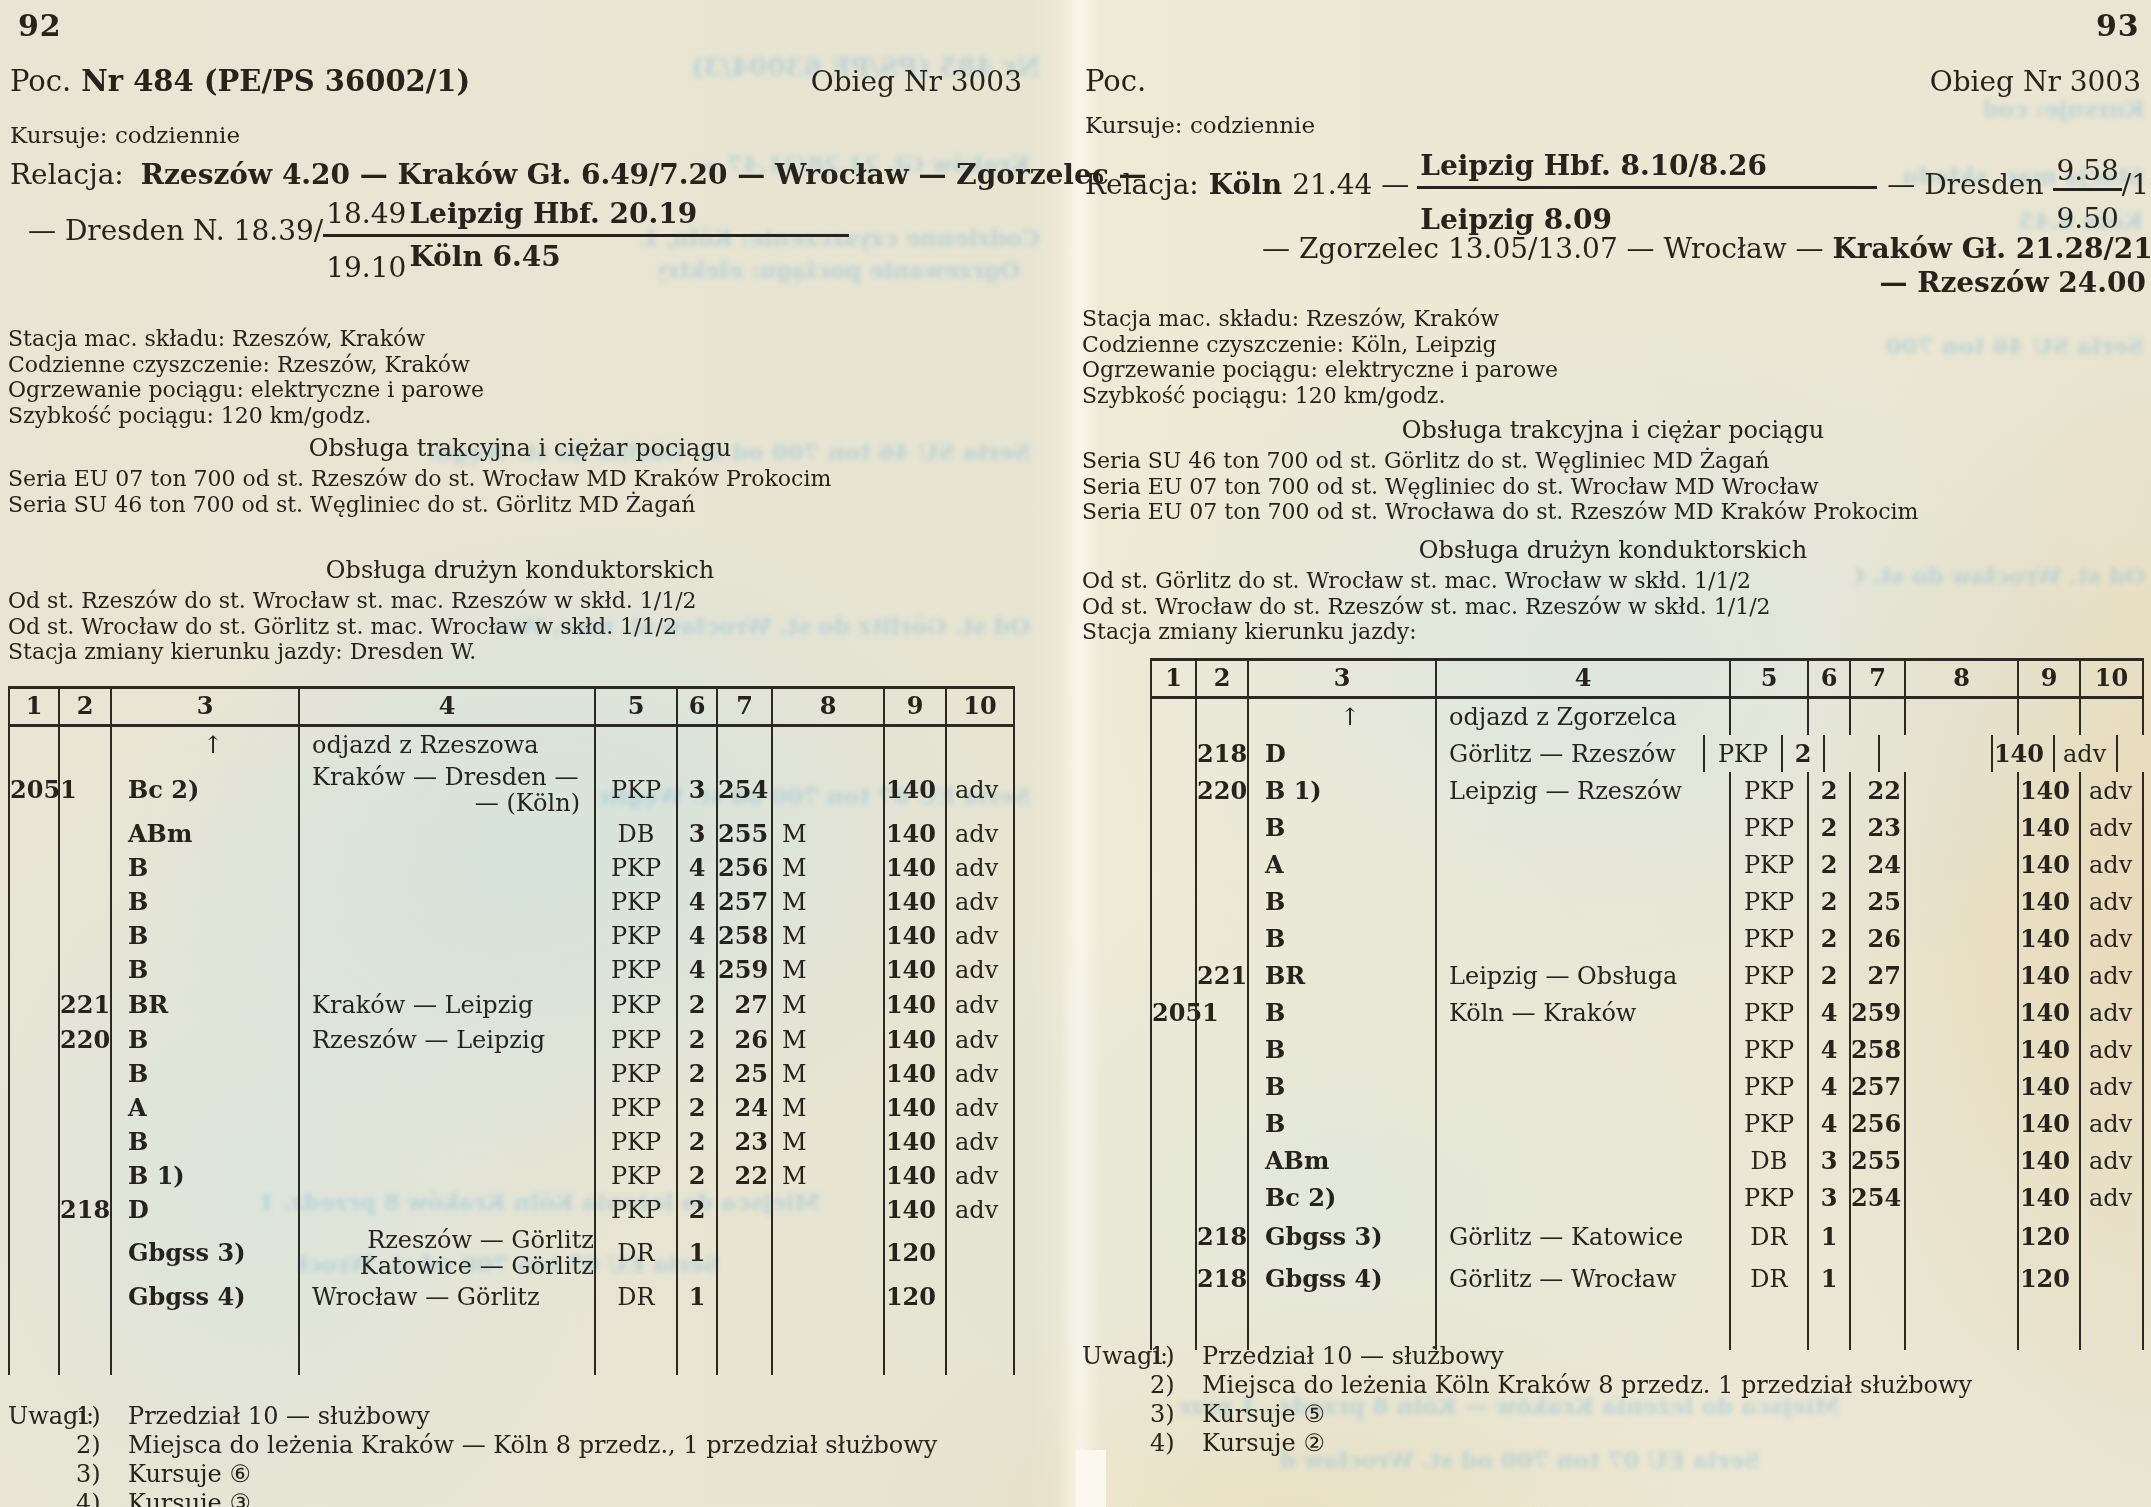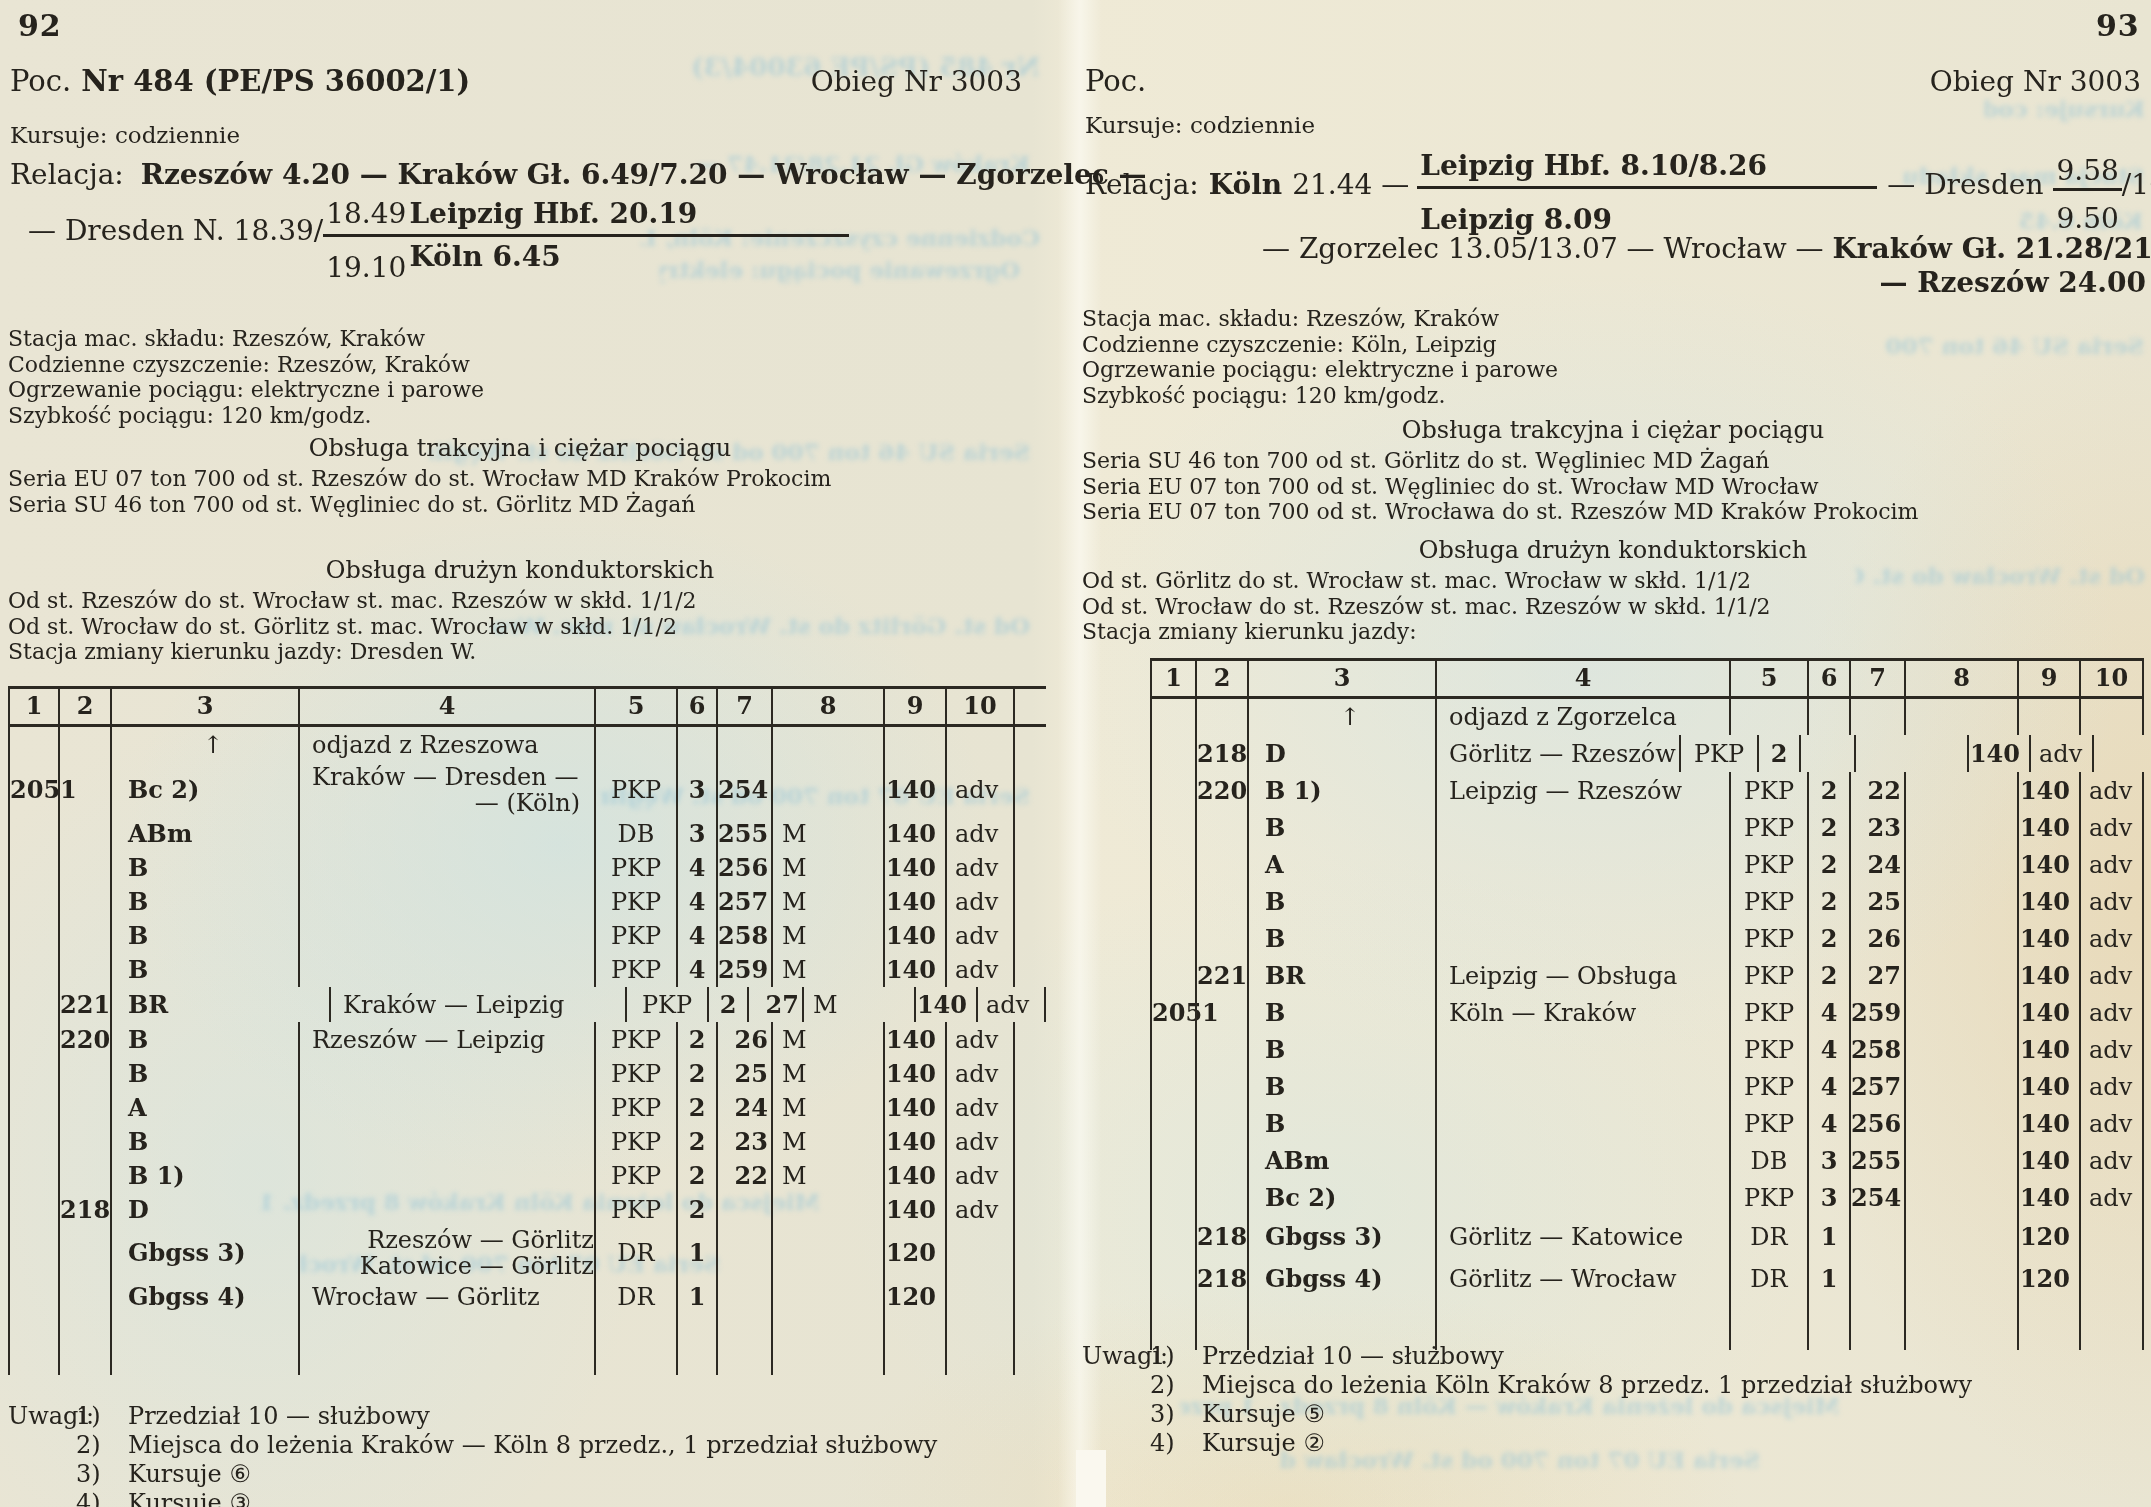--- a/index.html
+++ b/index.html
@@ -342,21 +342,21 @@
           </div>
         </div>
         <div class="trow" style="height: 35px;">
           <div class="td c1" style="width: 50px;"></div>
           <div class="td c2" style="width: 52px;">
             <div>221</div>
           </div>
           <div class="td c3" style="width: 188px;">
             <div>BR</div>
           </div>
-          <div class="td c4" style="width: 296px; margin-left: 31px;">
+          <div class="td c4" style="width: 296px;">
             <div>Kraków — Leipzig</div>
           </div>
           <div class="td c5" style="width: 82px;">
             <div>PKP</div>
           </div>
           <div class="td c6" style="width: 40px;">
             <div>2</div>
           </div>
           <div class="td c7" style="width: 55px;">
             <div>27</div>
@@ -694,21 +694,21 @@
           <div class="td c10" style="width: 65px;"></div>
         </div>
         <div class="trow" style="height: 37px;">
           <div class="td c1" style="width: 45px;"></div>
           <div class="td c2" style="width: 52px;">
             <div>218</div>
           </div>
           <div class="td c3" style="width: 188px;">
             <div>D</div>
           </div>
-          <div class="td c4" style="width: 244px;">
+          <div class="td c4" style="width: 268px;">
             <div>Görlitz — Rzeszów</div>
           </div>
           <div class="td c5" style="width: 78px;">
             <div>PKP</div>
           </div>
           <div class="td c6" style="width: 42px;">
             <div>2</div>
           </div>
           <div class="td c7" style="width: 55px;"></div>
           <div class="td c8" style="width: 113px;"></div>

